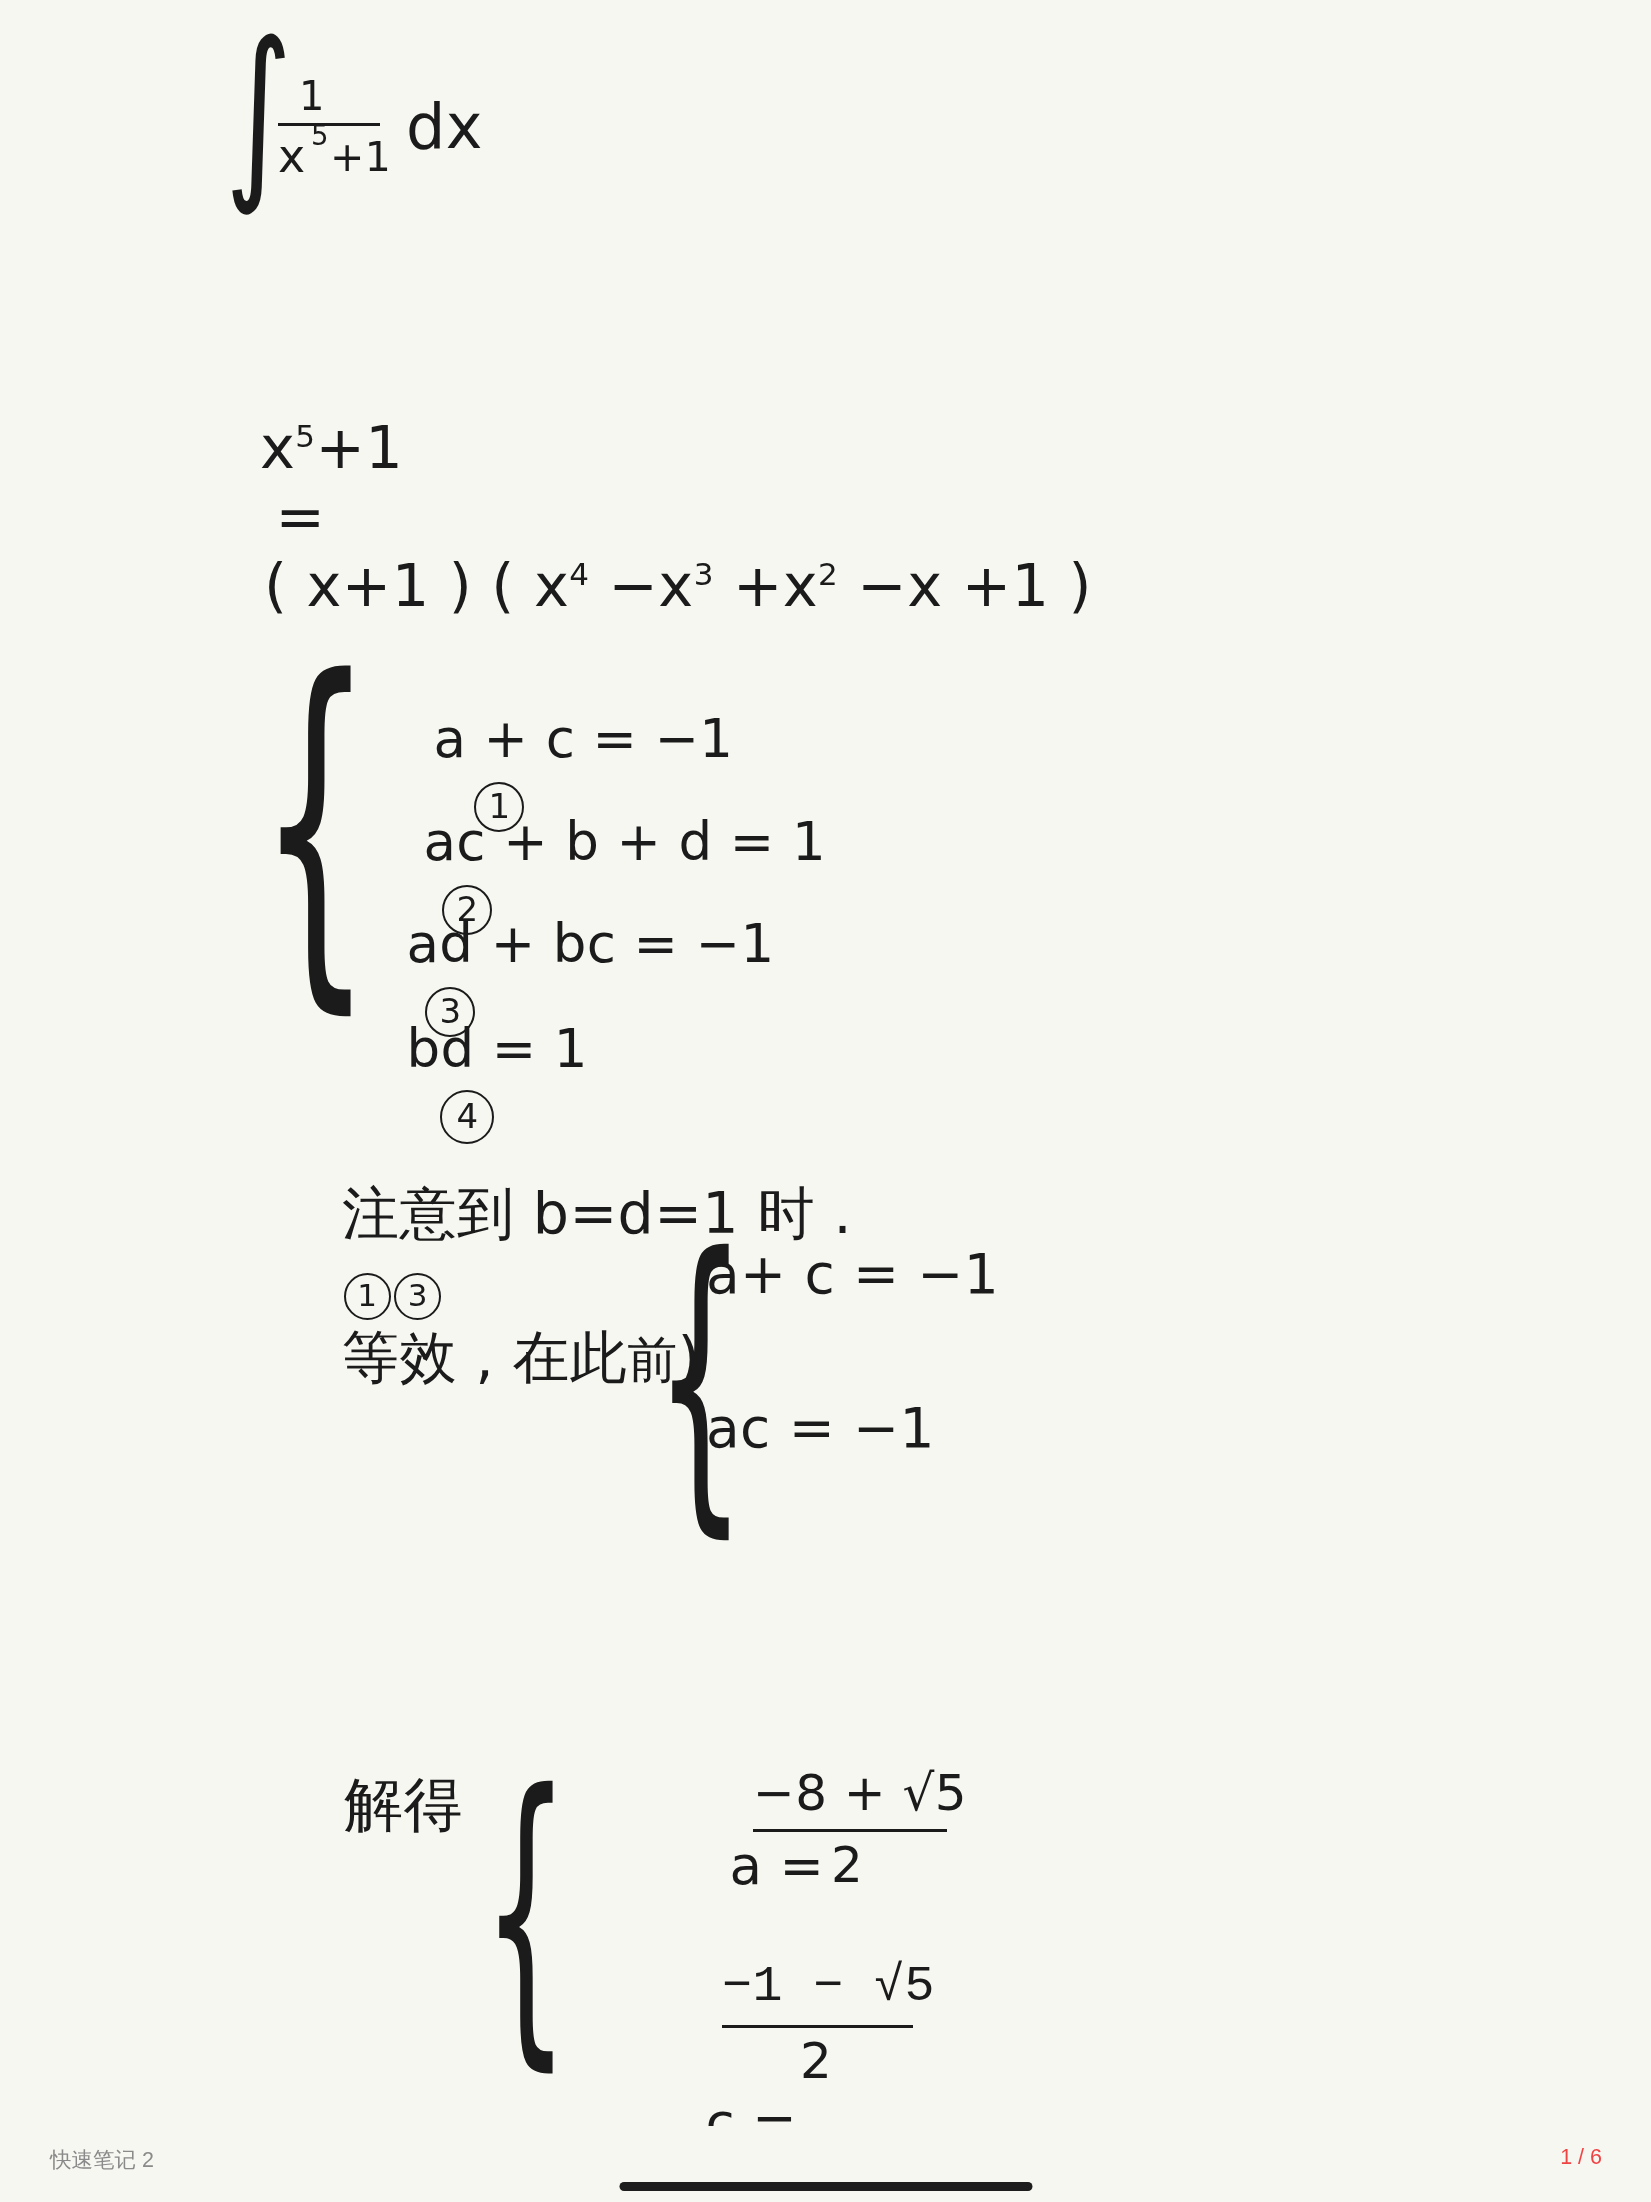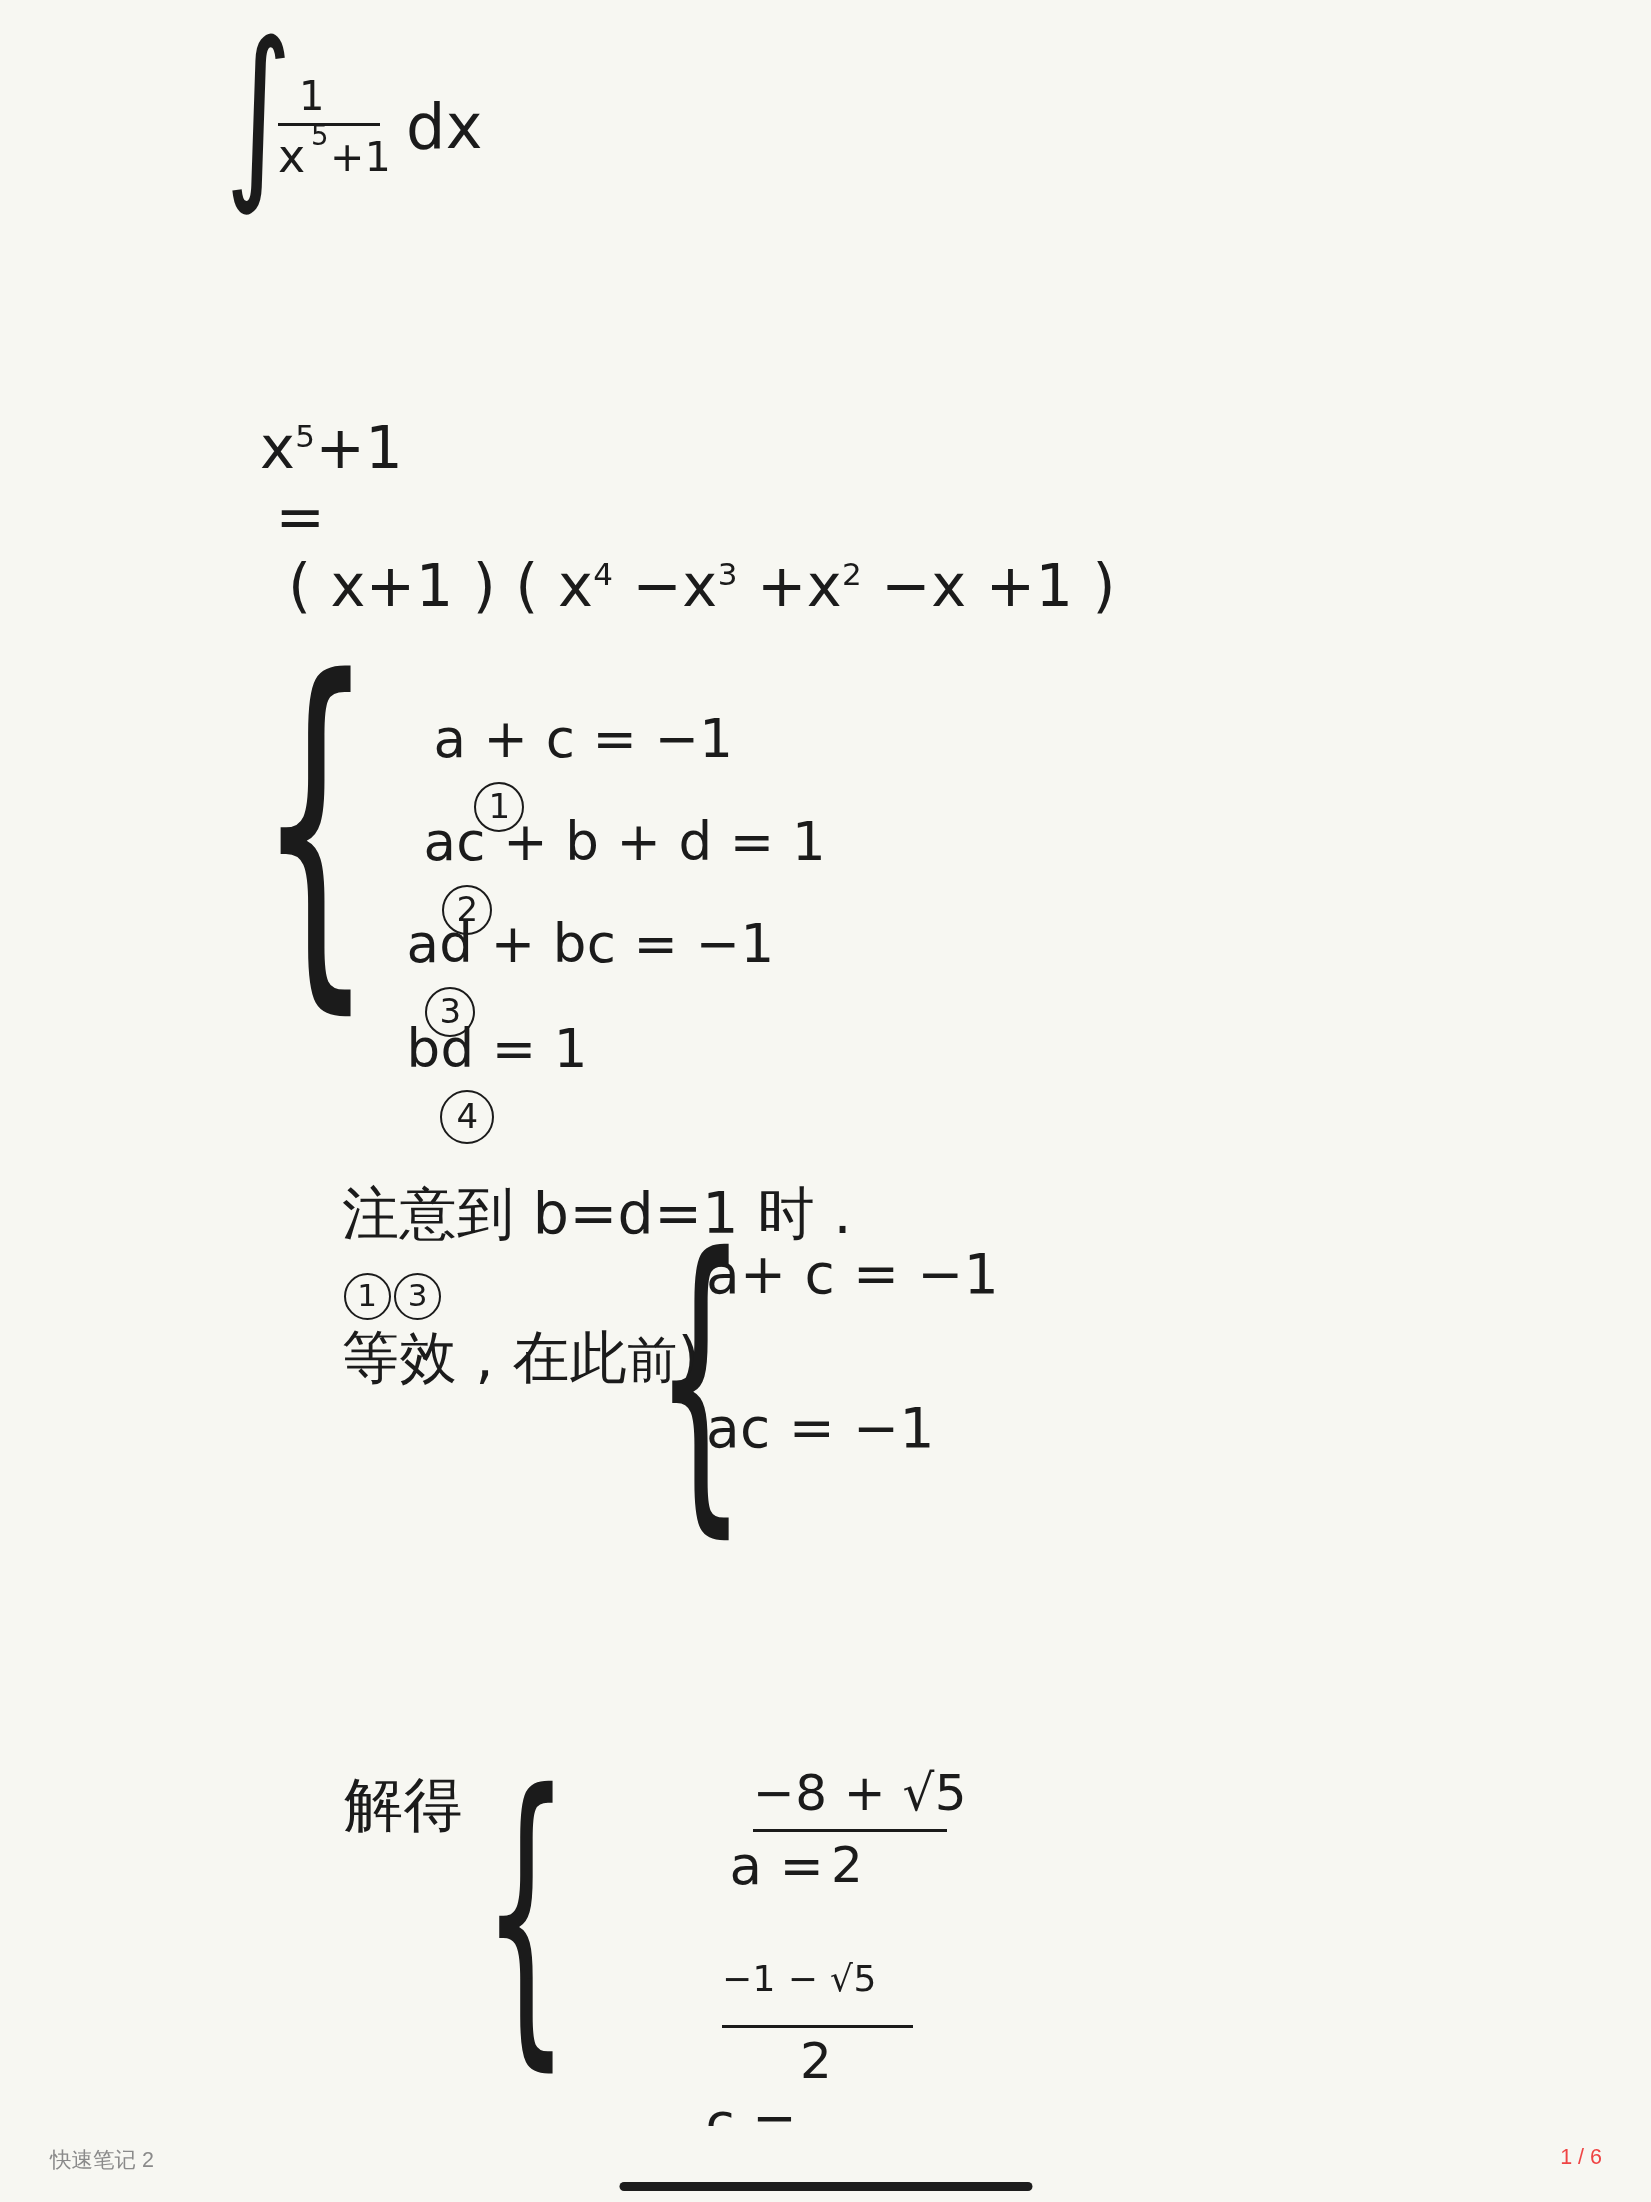--- a/index.html
+++ b/index.html
@@ -97,21 +97,21 @@
       <span style="position:absolute; left:53px; top:83px; width:102px; height:3.4px; background:#1b1b1b;"></span>
       <span style="position:absolute; left:53px; top:89px; font-size:46px;">x</span>
       <span style="position:absolute; left:86px; top:79px; font-size:27.5px;">5</span>
       <span style="position:absolute; left:105px; top:93px; font-size:41px;">+1</span>
       <span style="position:absolute; left:181px; top:50px; font-size:62px;">dx</span>
     </div>
 
     <div class="hw" style="left:145px; top:344px; font-size:59px;">
       <span style="position:relative;">x</span><span style="font-size:31px; position:relative; top:-20.6px;">5</span><span>+1</span>
       <span style="margin-left:15.5px;">=</span>
-      <span style="margin-left:28px;text-align:center;">( x+1 ) ( x</span><span style="font-size:31px; position:relative; top:-20.6px;">4</span><span> −x</span><span style="font-size:31px; position:relative; top:-20.6px;">3</span><span> +x</span><span style="font-size:31px; position:relative; top:-20.6px;">2</span><span> −x +1 )</span>
+      <span style="margin-left:4px;text-align:center;">( x+1 ) ( x</span><span style="font-size:31px; position:relative; top:-20.6px;">4</span><span> −x</span><span style="font-size:31px; position:relative; top:-20.6px;">3</span><span> +x</span><span style="font-size:31px; position:relative; top:-20.6px;">2</span><span> −x +1 )</span>
     </div>
 
 
     <div class="hw" style="left:258px; top:633px; font-size:181px; transform:scaleY(2.1); transform-origin:left top; line-height:1;">{</div>
 
     <div class="hw" style="left:330px; top:647px; font-size:53px;">
       a + c = −1
       <span style="display:inline-block; margin-left:41px; border:2.6px solid #1b1b1b; border-radius:50%; width:46px; height:46px; text-align:center; line-height:45px; font-size:34px;">1</span>
     </div>
     <div class="hw" style="left:320px; top:750px; font-size:53px;">
@@ -147,21 +147,21 @@
     <div class="hw" style="left:626px; top:1774px; font-size:53px;">
       a =
       <span style="position:absolute; left:127px; top:-10.3px; font-size:50px;">−8 + √5</span>
       <span style="position:absolute; left:127px; top:55px; width:194px; height:3.4px; background:#1b1b1b;"></span>
       <span style="position:absolute; left:205px; top:62px; font-size:50px;">2</span>
     </div>
 
     <div class="hw" style="left:602px; top:1970px; font-size:53px;">
       <span style="position:absolute; left:-79px; top:-12px; font-size:41px;">·</span>
       c =
-      <span style="position:absolute; left:120px; top:-12px; font-size:36px;">−1 − √5</span>
+      <span style="position:absolute; left:120px; top:-12px; font-size:50px;font-family:Liberation Mono, monospace;">−1 − √5</span>
       <span style="position:absolute; left:120px; top:55px; width:191px; height:3.4px; background:#1b1b1b;"></span>
       <span style="position:absolute; left:198px; top:62px; font-size:50px;">2</span>
     </div>
 
   </div>
 
   <div class="footer">
     <div class="footer-left">快速笔记 2</div>
     <div class="footer-right">1 / 6</div>
     <div class="home-indicator"></div>

